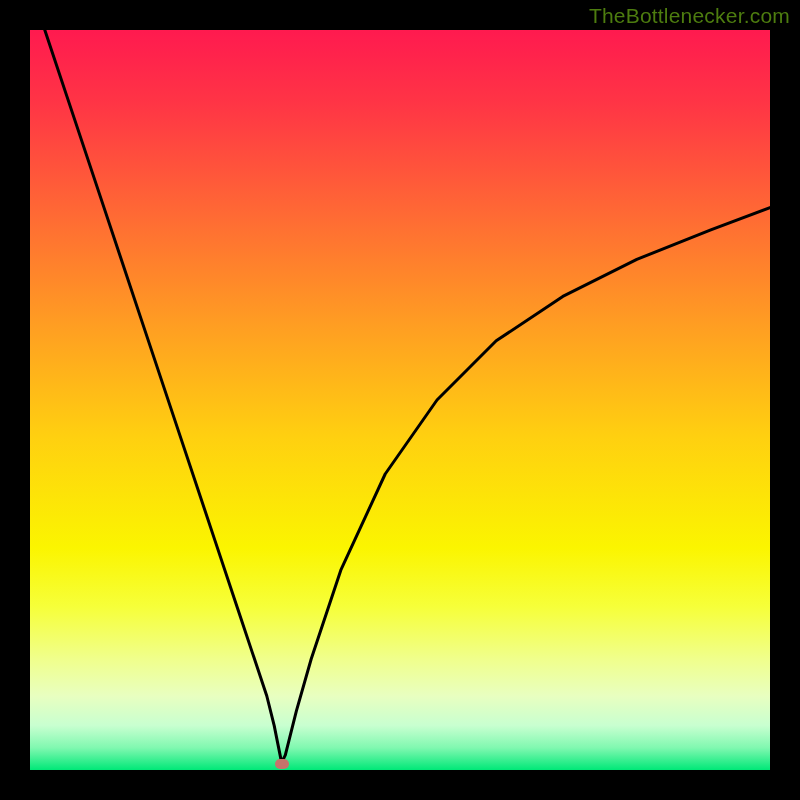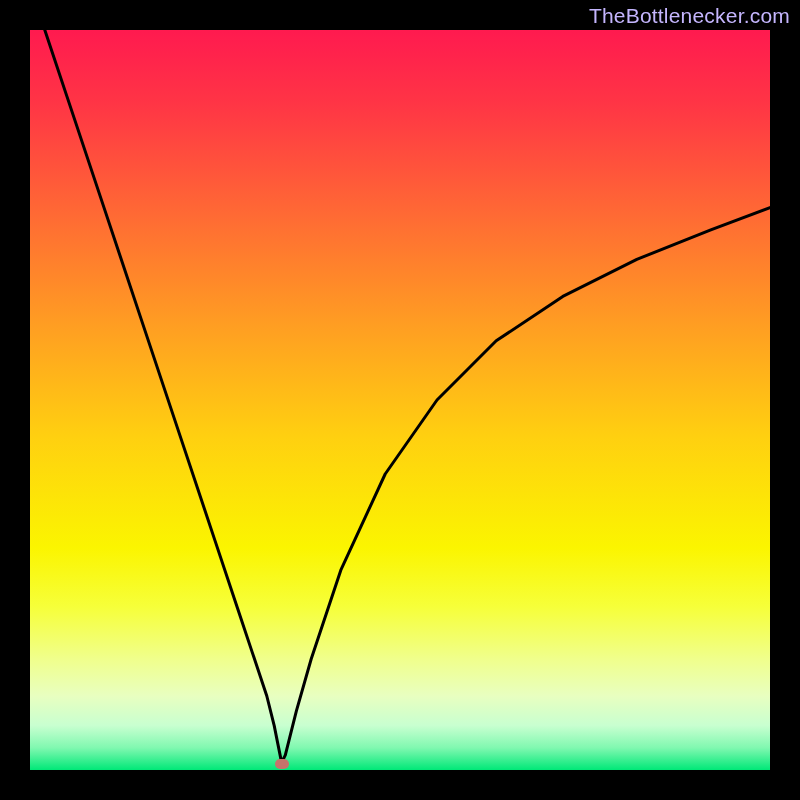--- a/index.html
+++ b/index.html
@@ -8,21 +8,21 @@
     height: 800px;
     background: #000;
     position: relative;
     font-family: Arial, sans-serif;
     overflow: hidden;
   }
   .watermark {
     position: absolute;
     top: 4px;
     right: 10px;
-    color: #c4b5fd;
+    color: #4d7c0f;
     font-size: 21px;
     font-weight: 500;
     z-index: 10;
     letter-spacing: 0.2px;
     text-align: center;
   }
   .frame {
     position: absolute;
     top: 30px;
     left: 30px;

